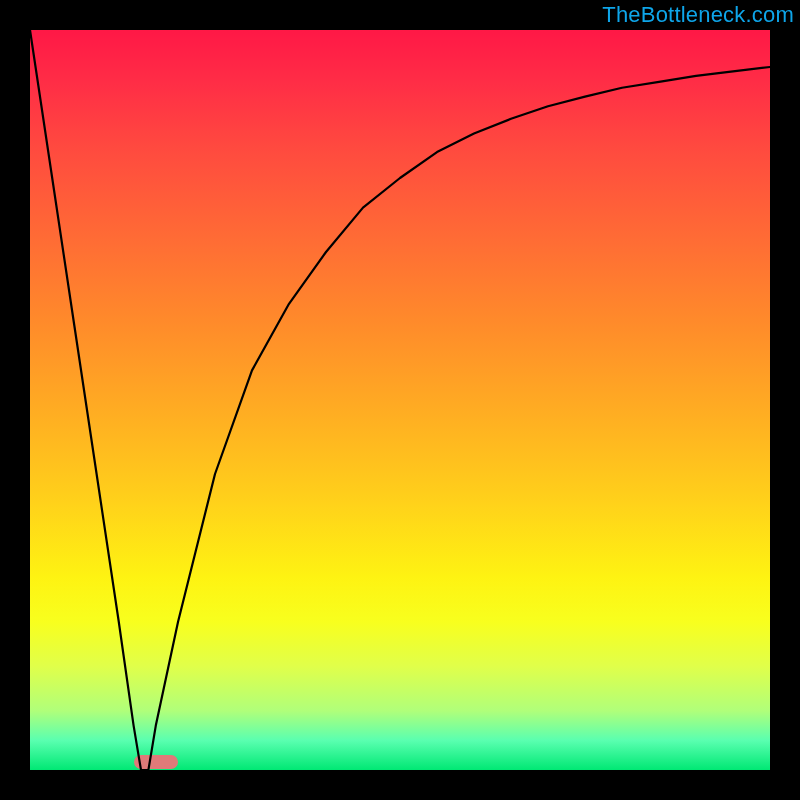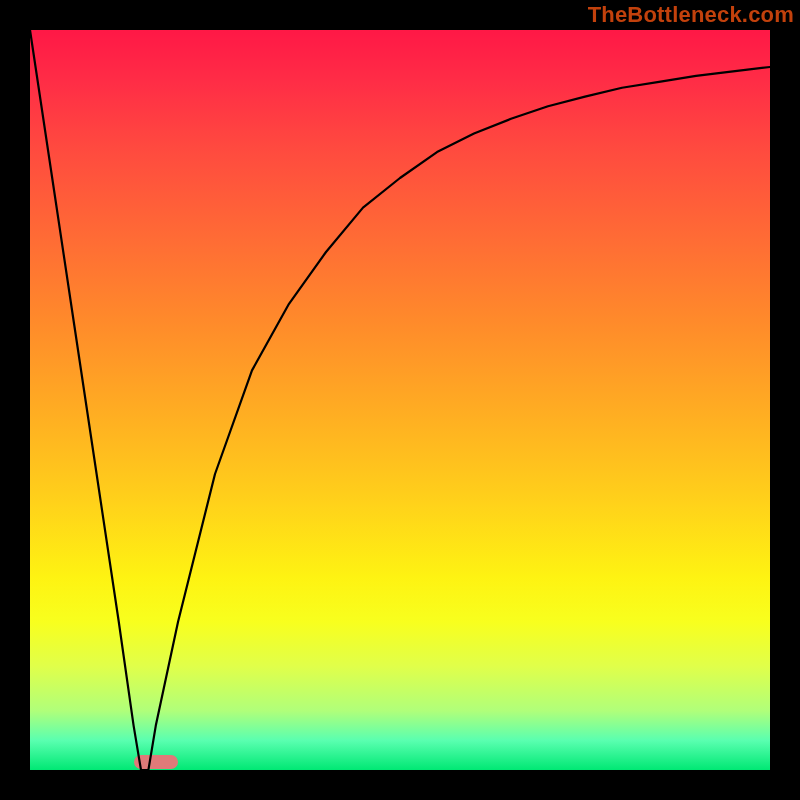--- a/index.html
+++ b/index.html
@@ -37,22 +37,22 @@
       #5affb0 96%,
       #00e874 100%
     );
   }
   .watermark {
     position: absolute;
     top: 2px;
     right: 6px;
     font-family: Arial, Helvetica, sans-serif;
     font-size: 22px;
-    font-weight: 700;
-    color: #c2410c;
+    font-weight: 400;
+    color: #0ea5e9;
     letter-spacing: 0.2px;
     user-select: none;
   }
   svg.curve {
     position: absolute;
     left: 0;
     top: 0;
     width: 740px;
     height: 740px;
     pointer-events: none;

